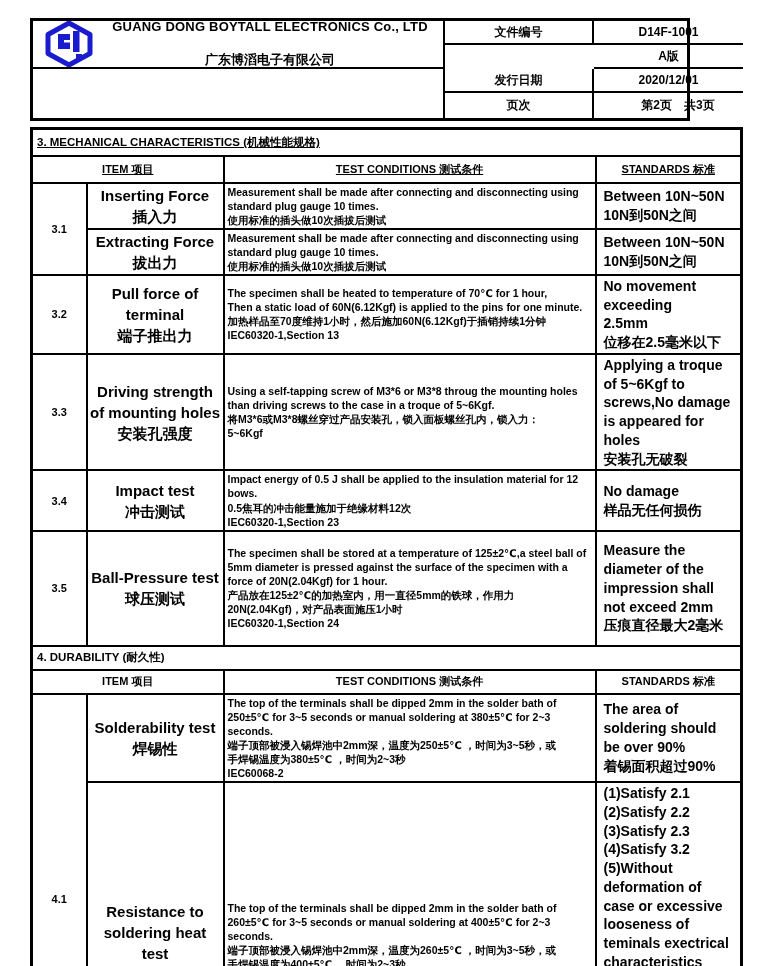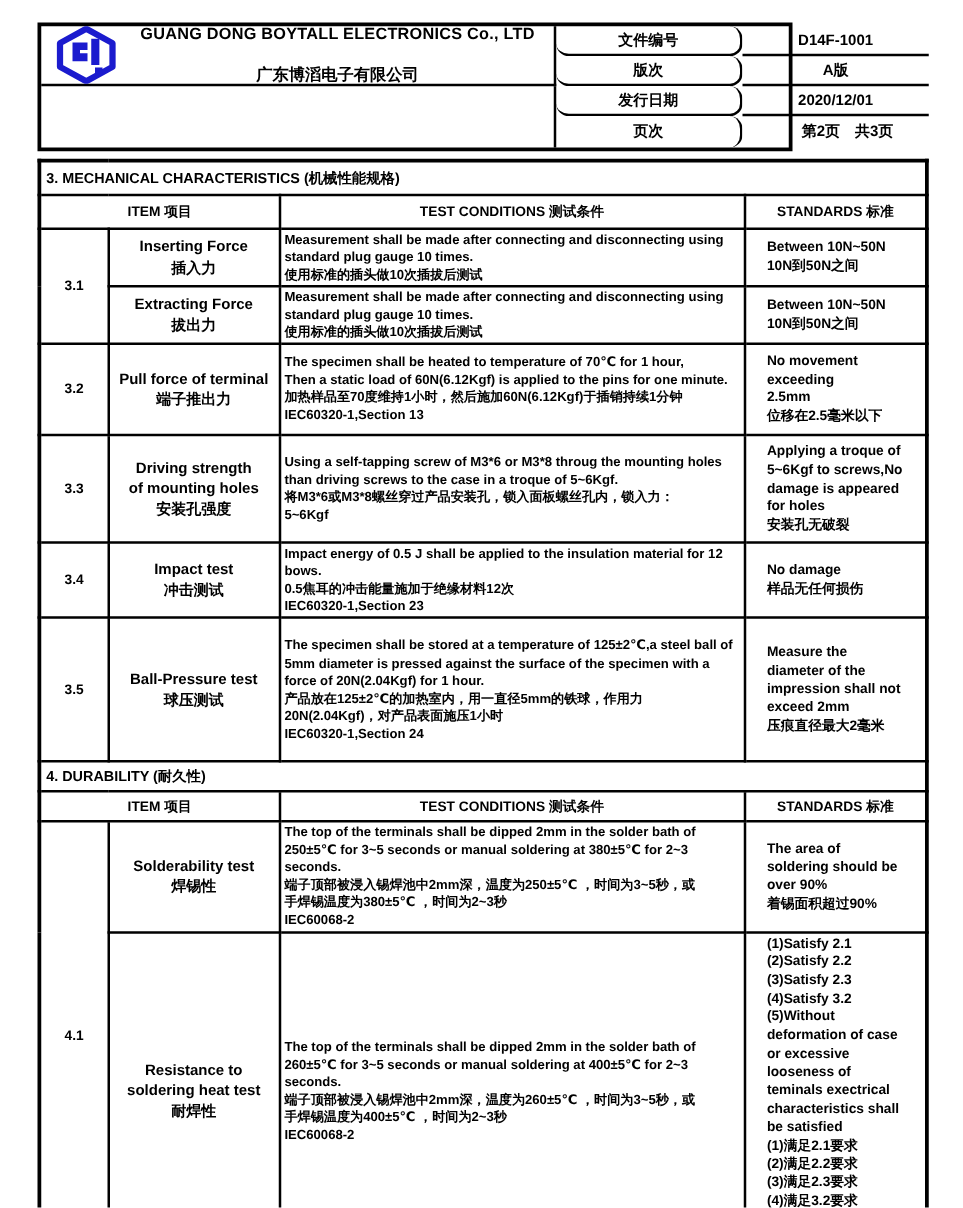--- a/index.html
+++ b/index.html
@@ -1,44 +1,44 @@
 <!DOCTYPE html>
 <html><head>
 <meta charset="utf-8">
 <style>
   * { margin:0; padding:0; box-sizing:border-box; }
   body { background:#ffffff; font-family:"Liberation Sans","DejaVu Sans",sans-serif; color:#000; }
   .page { width:770px; height:966px; background:#fff; padding:18px 30px 0 30px; }
 
   
-  .header-grid { display:grid; grid-template-columns:412px 149px 149px; grid-template-rows:24px 24px 24px 25px; border:3px solid #000; width:604px; }
+  .header-grid { display:grid; grid-template-columns:412px 149px 149px; grid-template-rows:24px 24px 24px 25px; border:3px solid #000; width:660px; }
   .hcell { border-right:2px solid #000; border-bottom:2px solid #000; display:flex; align-items:center; justify-content:center; font-weight:700; overflow:hidden; }
   .hcell.last-col { border-right:none; }
   .hcell.last-row { border-bottom:none; }
   .company-cell { grid-column:1; grid-row:1 / span 2; flex-direction:row; padding:2px 4px; }
   .title-cell   { grid-column:1; grid-row:3 / span 2; flex-direction:column;gap:48px; }
   .logo-wrap { flex:0 0 64px; display:flex; align-items:center; justify-content:center; }
   .company-text { flex:1; text-align:center; }
   .company-en { font-size:13px; font-weight:700; letter-spacing:0.2px; }
   .company-cn { font-size:13px; font-weight:700; margin-top:17px; }
   .doc-title-en { font-size:12.5px; font-weight:700; }
   .doc-title-cn { font-size:12.5px; font-weight:700; margin-top:3px; }
-  .meta-label { font-size:12px;border-radius:10px; }
+  .meta-label { font-size:12px; }
   .meta-value { font-size:12px; }
 
   
   table.main { border-collapse:collapse; border:3px solid #000; table-layout:fixed; width:710px; margin-top:6px; }
   table.main td { border:2px solid #000; font-weight:700; vertical-align:middle; overflow:hidden; }
   td.section-bar { font-size:11.5px; padding:2px 4px; text-align:left; }
   td.colhdr { font-size:11px; text-align:center; }
   td.num  { font-size:11px; text-align:center; }
-  td.name { font-size:12px; text-align:center; white-space:pre-line; line-height:1.4; padding:1px 2px; }
+  td.name { font-size:15px; text-align:center; white-space:pre-line; line-height:1.4; padding:1px 2px; }
   td.cond { font-size:10.5px; text-align:left; white-space:pre-line; line-height:1.34; padding:1px 3px; }
-  td.std  { font-size:11px; text-align:left; white-space:pre-line; line-height:1.34; padding:1px 17px; vertical-align:middle;margin-top:37px; }
-  tr.h27 td { height:27px; } tr.h24 td { height:24px; }
+  td.std  { font-size:14px; text-align:left; white-space:pre-line; line-height:1.34; padding:1px 7px; vertical-align:middle;margin-top:37px; }
+  tr.h27 td { height:27px;text-decoration:underline; } tr.h24 td { height:24px; }
   tr.h45 td { height:45px; } tr.h44 td { height:44px; }
   tr.h73 td { height:73px; } tr.h86 td { height:86px; }
   tr.h57 td { height:57px; } tr.h97 td { height:115px; }
   tr.h85 td { height:85px; } tr.h234 td { height:187px; }
 </style>
 </head>
 <body>
 
 <div class="page">
 
@@ -54,21 +54,20 @@
       </span>
       <div class="company-text">
         <div class="company-en">GUANG DONG BOYTALL ELECTRONICS Co., LTD</div>
         <div class="company-cn">广东博滔电子有限公司</div>
       </div>
     </div>
 
     <div class="hcell meta-label" style="grid-column:2;grid-row:1;">文件编号</div>
     <div class="hcell meta-value last-col" style="grid-column:3;grid-row:1;">D14F-1001</div>
 
-    <div class="hcell meta-label" style="grid-column:2;grid-row:2;">版次</div>
     <div class="hcell meta-value last-col" style="grid-column:3;grid-row:2;">A版</div>
 
     <div class="hcell title-cell last-row">
       <div class="doc-title-en">PRODUCT SPECIFICATION</div>
       <div class="doc-title-cn">产品规格书</div>
     </div>
 
     <div class="hcell meta-label" style="grid-column:2;grid-row:3;">发行日期</div>
     <div class="hcell meta-value last-col" style="grid-column:3;grid-row:3;">2020/12/01</div>
 

